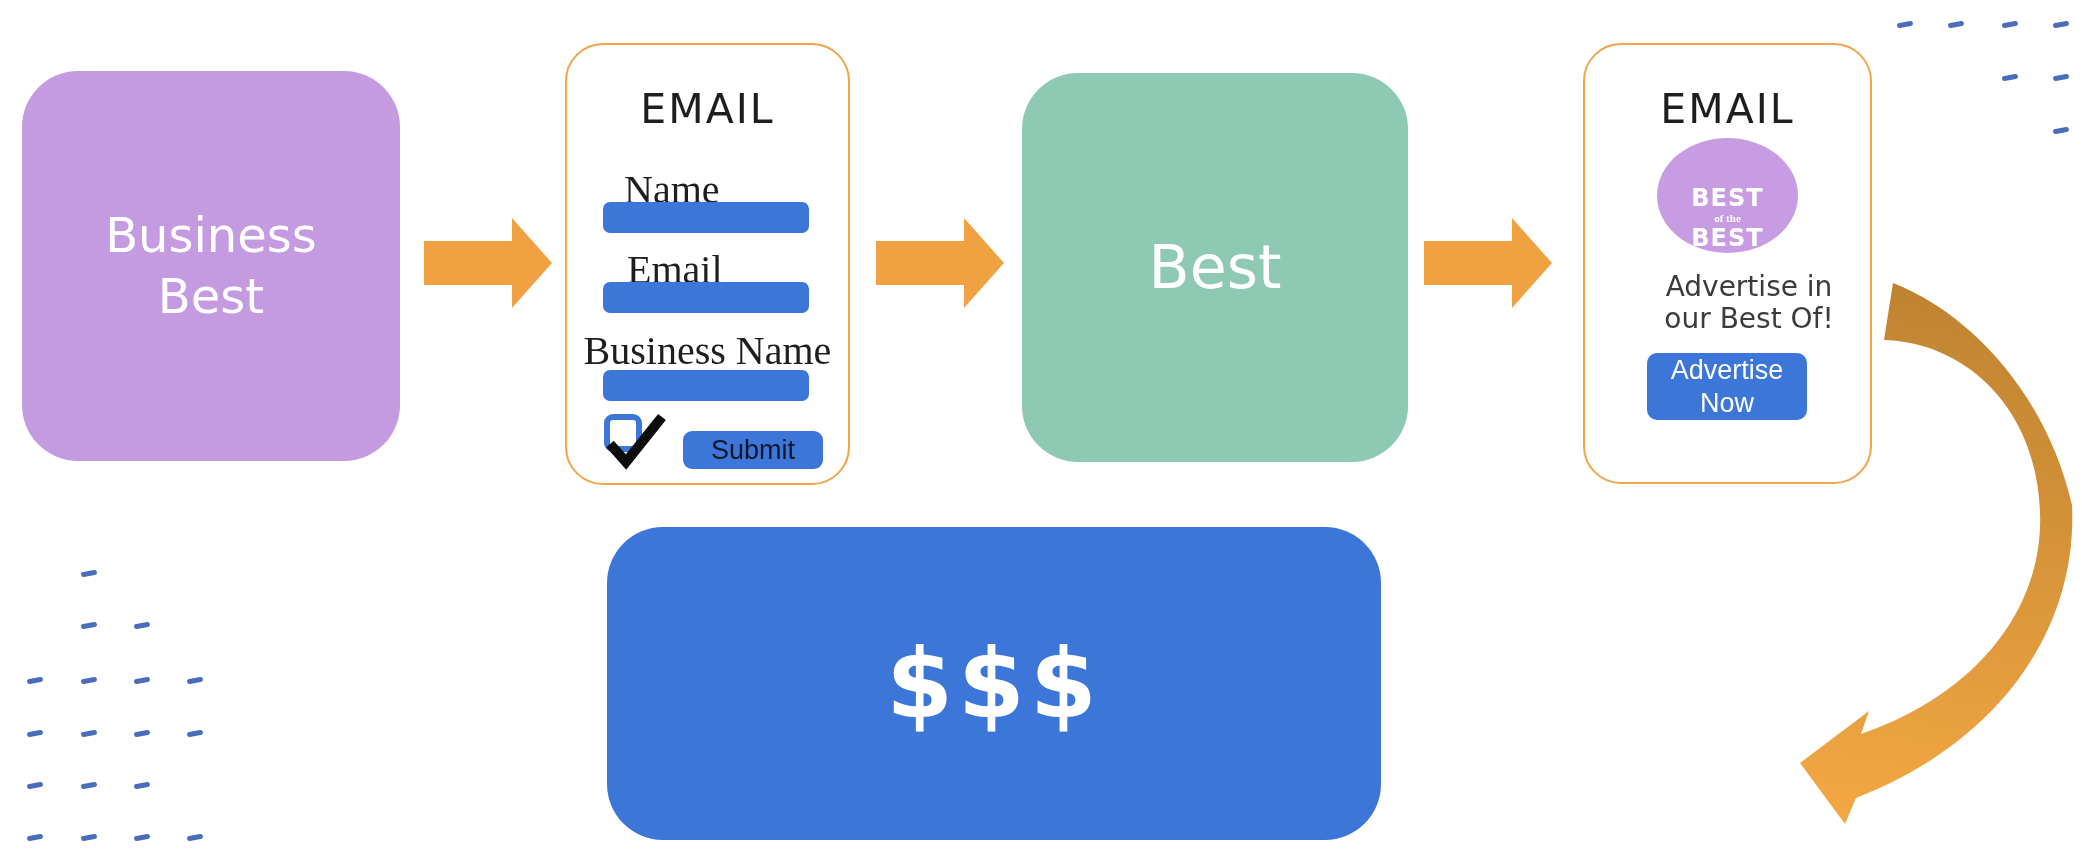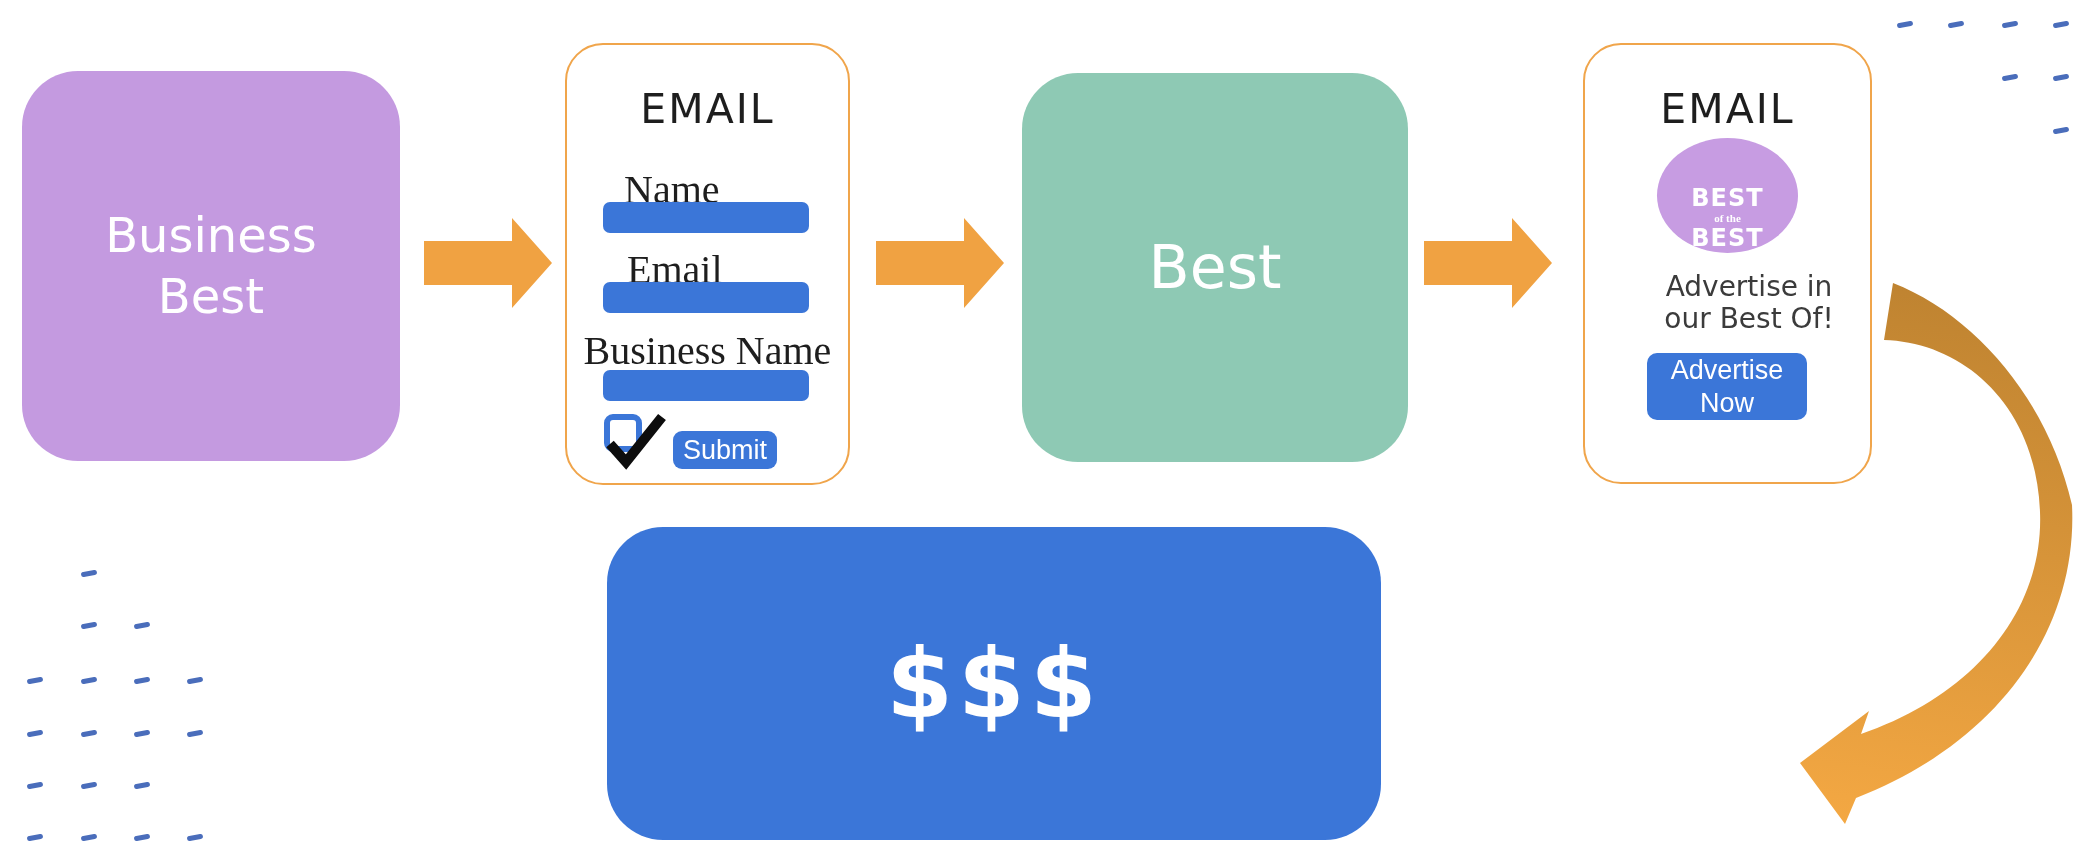--- a/index.html
+++ b/index.html
@@ -28,22 +28,22 @@
     font-size:41px;font-weight:500;letter-spacing:2px;color:var(--text-dark);line-height:1;}
   .form-label{position:absolute;font-size:40px;color:var(--text-dark);line-height:1;font-family:Liberation Serif, serif;}
   #label-name{left:57px;top:125px;}
   #label-email{left:60px;top:205px;}
   #label-business-name{left:0;top:286px;width:100%;text-align:center;}
   .input-bar{position:absolute;left:36px;width:206px;height:31px;border-radius:7px;background:var(--blue);}
   #bar-name{top:157px;} #bar-email{top:237px;} #bar-business-name{top:325px;}
   #checkbox{position:absolute;left:37px;top:369px;width:38px;height:38px;
     border:6px solid var(--blue);border-radius:9px;background:#fff;}
   #checkmark{position:absolute;left:33px;top:355px;width:80px;height:70px;overflow:visible;}
-  #submit-button{position:absolute;left:106px;top:386px;width:104px;height:38px;border-radius:9px;
-    background:var(--blue);color:#ffffff;font-size:27px;display:flex;align-items:center;justify-content:center;border:none;}
+  #submit-button{position:absolute;left:116px;top:386px;width:140px;height:38px;border-radius:9px;
+    background:var(--blue);color:#0f172a;font-size:27px;display:flex;align-items:center;justify-content:center;border:none;}
   .block-arrow{position:absolute;width:128px;height:90px;}
   #arrow-1{left:424px;top:218px;} #arrow-2{left:876px;top:218px;} #arrow-3{left:1424px;top:218px;}
   #badge-ellipse{position:absolute;left:72px;top:93px;width:141px;height:115px;border-radius:50%;
     background:var(--badge-purple);color:#fff;display:flex;flex-direction:column;align-items:center;justify-content:flex-end;}
   .badge-big{font-size:24px;font-weight:700;letter-spacing:1px;line-height:1.15;}
   .badge-small{font-size:11px;font-weight:700;line-height:1.2;font-family:Liberation Serif, serif;}
   #email-promo{position:absolute;left:0;top:226px;width:100%;text-align:center;
     font-size:28px;color:#3b3b3b;line-height:1.15;padding-left:43px;}
   #advertise-button{position:absolute;left:62px;top:308px;width:160px;height:67px;border-radius:10px;
     background:var(--blue);color:#fff;font-size:27px;line-height:1.2;

